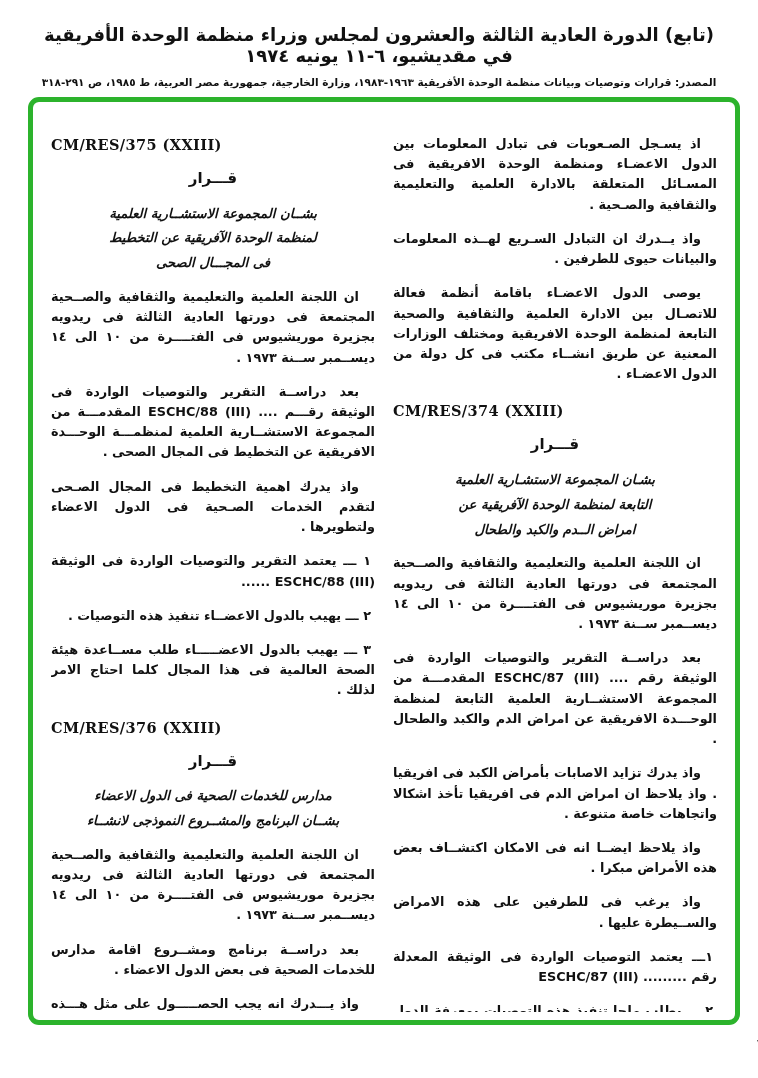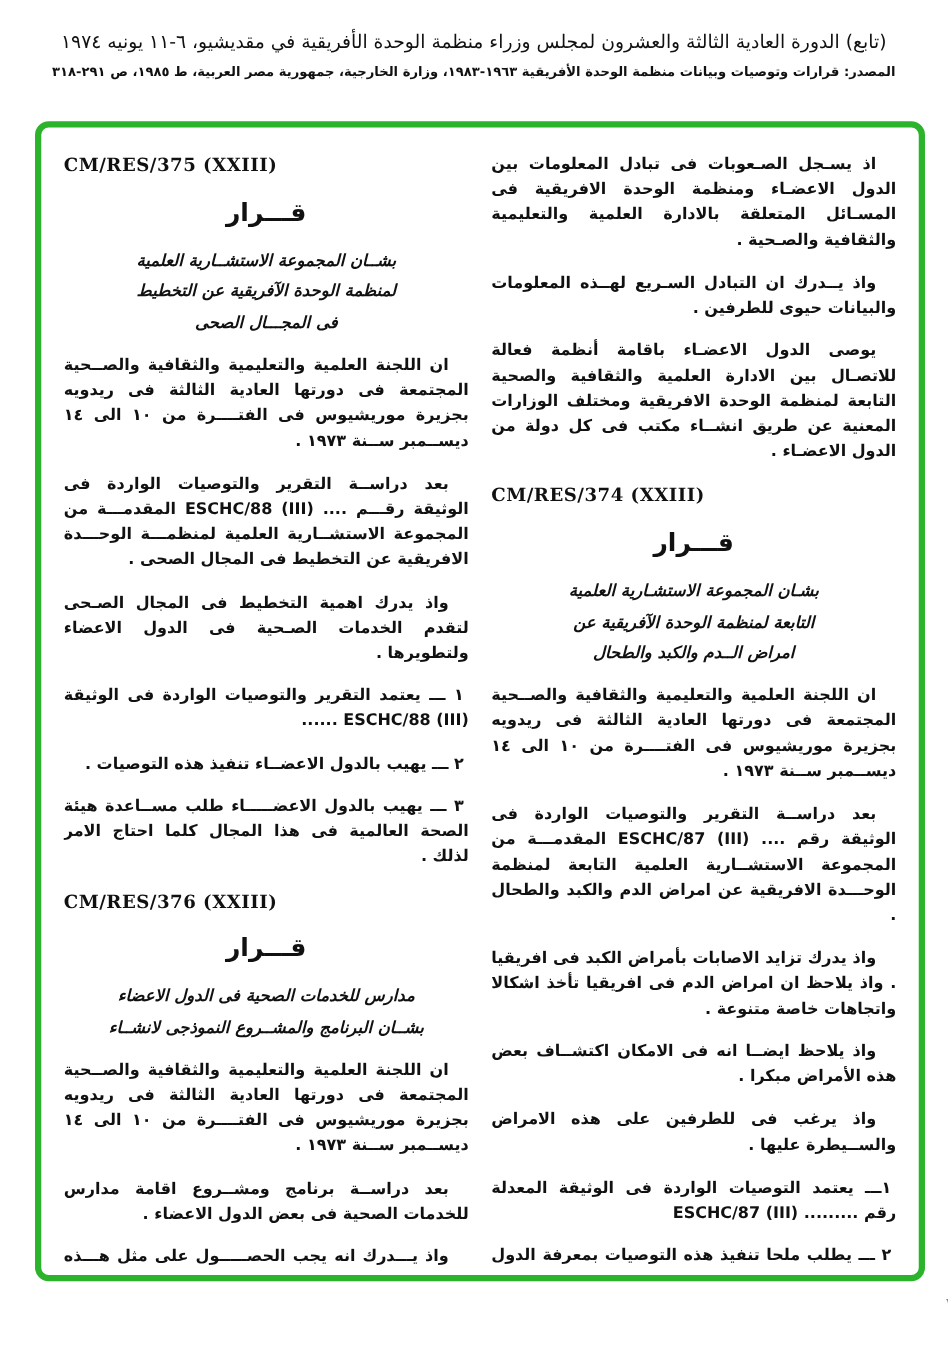--- a/index.html
+++ b/index.html
@@ -19,22 +19,22 @@
   
   .page-header {
     position: absolute;
     top: 24px;
     left: 0;
     width: 100%;
     direction: rtl;
     text-align: center;
   }
   .header-line1 {
-    font-size: 15px;
-    font-weight: 400;
+    font-size: 18px;
+    font-weight: 700;
     letter-spacing: 0.1px;
     padding: 0 40px;
   }
   .header-line2 {
     font-size: 10.5px;
     font-weight: 700;
     margin-top: 10px;
     padding: 0 20px;
   }
 
@@ -73,41 +73,41 @@
     direction: ltr;
     text-align: left;
     font-family: "DejaVu Serif", serif;
     font-size: 14.5px;
     font-weight: 700;
     letter-spacing: 0.4px;
     margin: 4px 0 10px 0;
   }
   .qarar {
     text-align: center;
-    font-size: 20px;
+    font-size: 15px;
     font-weight: 700;
     margin: 8px 0 12px 0;
   }
   .res-title {
     text-align: center;
     font-size: 13.2px;
     font-weight: 700;
     line-height: 1.65;
     margin: 0 0 3px 0;
   }
   .title-group { margin-bottom: 13px; font-style: italic; }
   .para {
     margin: 0 0 14px 0;
     text-indent: 16px;
   }
   .clause {
     margin: 0 0 14px 0;
     text-indent: 4px;
   }
-  .gap-before { margin-top: 4px; }
+  .gap-before { margin-top: 16px; }
 
   
   .page-number {
     position: absolute;
     top: 1036px;
     left: 16px;
     width: 100%;
     text-align: right;
     font-size: 14px;
     font-weight: 700;

